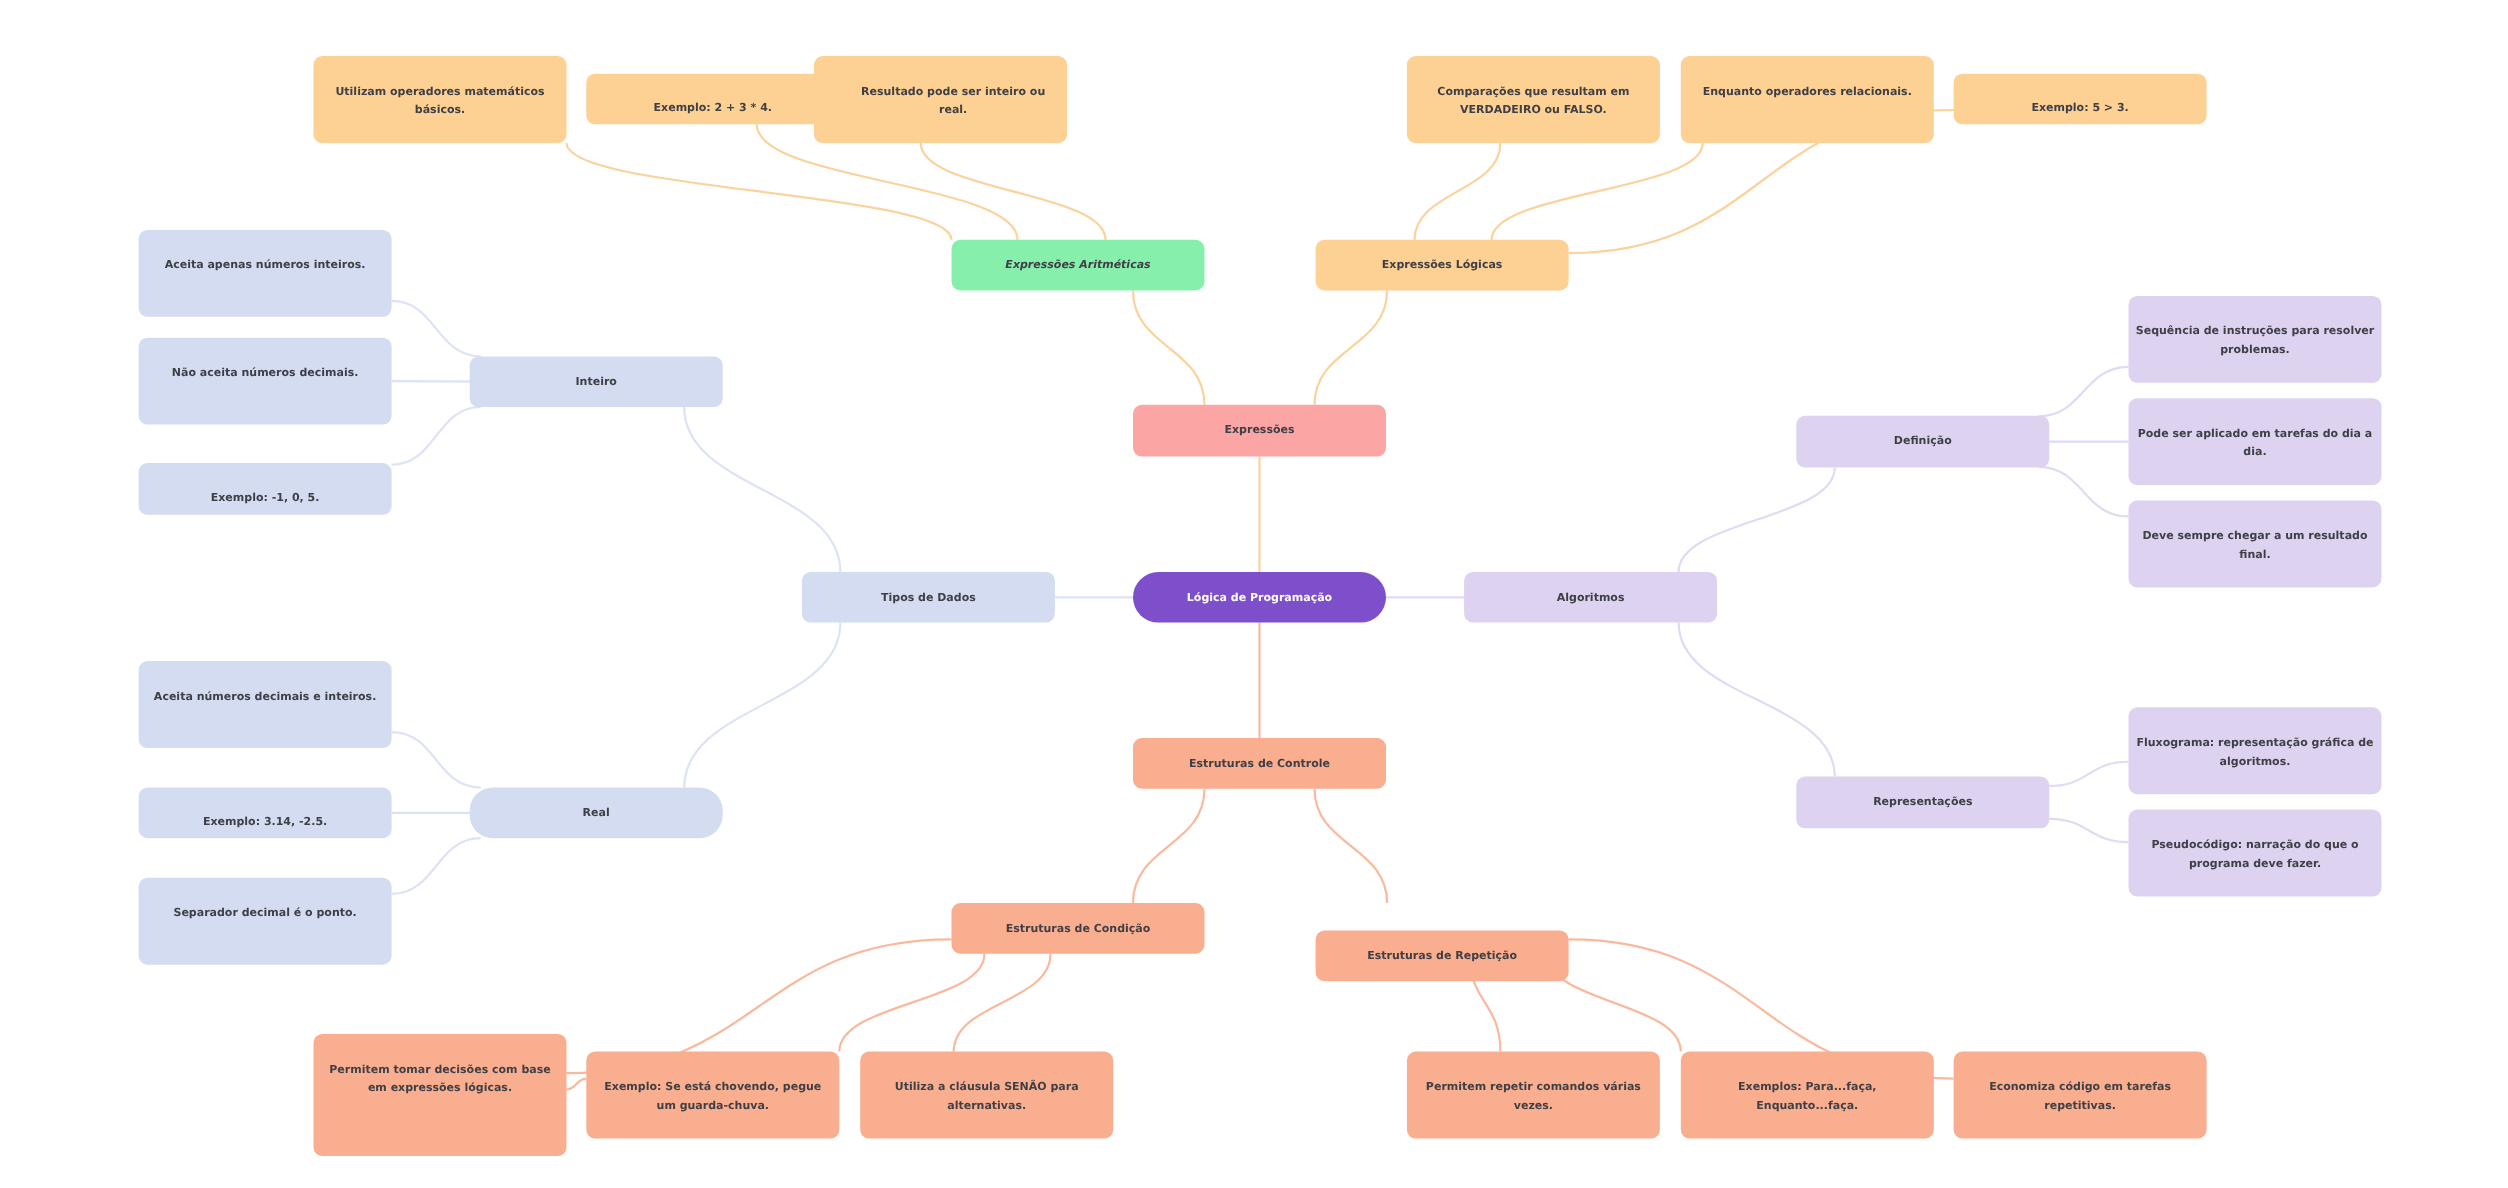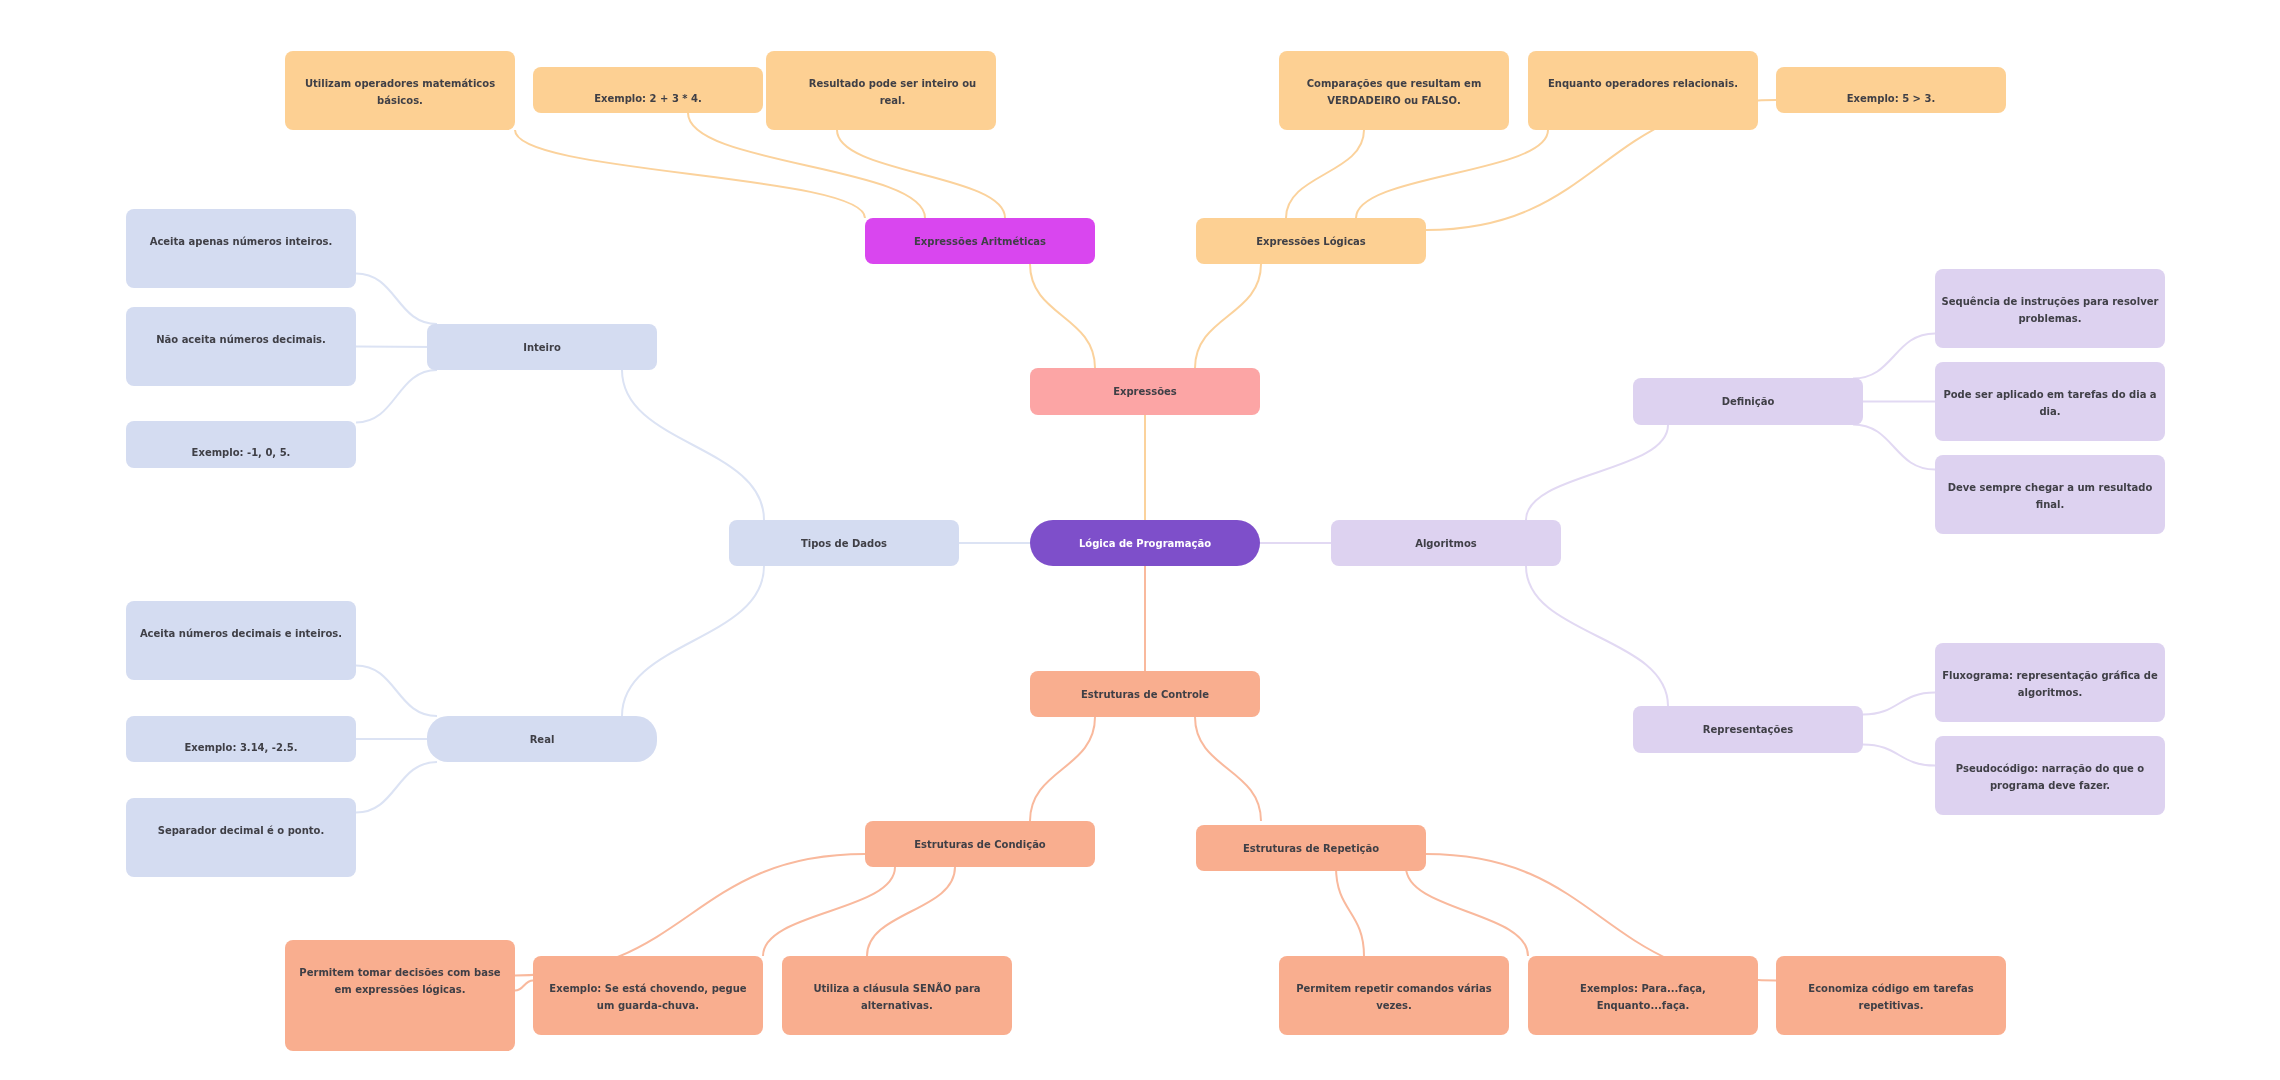--- a/index.html
+++ b/index.html
@@ -59,33 +59,33 @@
       <path d="M1426,854 C1601,854 1601,980.5 1776,980.5" fill="none" stroke="#f9b99d" stroke-width="2"></path>
     </svg>
 
   <div class="node root" style="left: 1030px; top: 520px; width: 230px; height: 46px; background: rgb(126, 79, 202);">
     <span>Lógica de Programação</span>
   </div>
 
   <div class="node" style="left: 1030px; top: 368px; width: 230px; height: 47px; background: #fca5a5;">
     <span>Expressões</span>
   </div>
-  <div class="node" style="left: 865px; top: 218px; width: 230px; height: 46px; background: #d946ef;">
+  <div class="node" style="left: 865px; top: 218px; width: 230px; height: 46px; background: #86efac; font-style: italic;">
     <span>Expressões Aritméticas</span>
   </div>
   <div class="node" style="left: 1196px; top: 218px; width: 230px; height: 46px; background: rgb(253, 208, 147);">
     <span>Expressões Lógicas</span>
   </div>
   <div class="node leaf" style="left: 285px; top: 51px; width: 230px; height: 79px; background: rgb(253, 208, 147);">
     <span>Utilizam operadores matemáticos básicos.</span>
   </div>
   <div class="node leaf short" style="left: 533px; top: 67px; width: 230px; height: 46px; background: rgb(253, 208, 147);">
     <span>Exemplo: 2 + 3 * 4.</span>
   </div>
-  <div class="node leaf" style="left: 766px; top: 51px; width: 230px; height: 79px; background: rgb(253, 208, 147); padding-left: 29px;">
+  <div class="node leaf" style="left: 740px; top: 51px; width: 230px; height: 79px; background: rgb(253, 208, 147); padding-left: 29px;">
     <span>Resultado pode ser inteiro ou real.</span>
   </div>
   <div class="node leaf" style="left: 1279px; top: 51px; width: 230px; height: 79px; background: rgb(253, 208, 147);">
     <span>Comparações que resultam em VERDADEIRO ou FALSO.</span>
   </div>
   <div class="node leaf" style="left: 1528px; top: 51px; width: 230px; height: 79px; background: rgb(253, 208, 147);">
     <span>Enquanto operadores relacionais.</span>
   </div>
   <div class="node leaf short" style="left: 1776px; top: 67px; width: 230px; height: 46px; background: rgb(253, 208, 147);">
     <span>Exemplo: 5 &gt; 3.</span>
@@ -143,21 +143,21 @@
   <div class="node leaf" style="left: 1935px; top: 736px; width: 230px; height: 79px; background: rgb(221, 210, 240);">
     <span>Pseudocódigo: narração do que o programa deve fazer.</span>
   </div>
 
   <div class="node" style="left: 1030px; top: 671px; width: 230px; height: 46px; background: rgb(249, 174, 143);">
     <span>Estruturas de Controle</span>
   </div>
   <div class="node" style="left: 865px; top: 821px; width: 230px; height: 46px; background: rgb(249, 174, 143);">
     <span>Estruturas de Condição</span>
   </div>
-  <div class="node" style="left: 1196px; top: 825px; width: 230px; height: 46px; background: rgb(249, 174, 143);">
+  <div class="node" style="left: 1196px; top: 846px; width: 230px; height: 46px; background: rgb(249, 174, 143);">
     <span>Estruturas de Repetição</span>
   </div>
   <div class="node leaf" style="left: 285px; top: 940px; width: 230px; height: 111px; background: rgb(249, 174, 143);">
     <span>Permitem tomar decisões com base em expressões lógicas.</span>
   </div>
   <div class="node leaf" style="left: 533px; top: 956px; width: 230px; height: 79px; background: rgb(249, 174, 143);">
     <span>Exemplo: Se está chovendo, pegue um guarda-chuva.</span>
   </div>
   <div class="node leaf" style="left: 782px; top: 956px; width: 230px; height: 79px; background: rgb(249, 174, 143);">
     <span>Utiliza a cláusula SENÃO para alternativas.</span>

